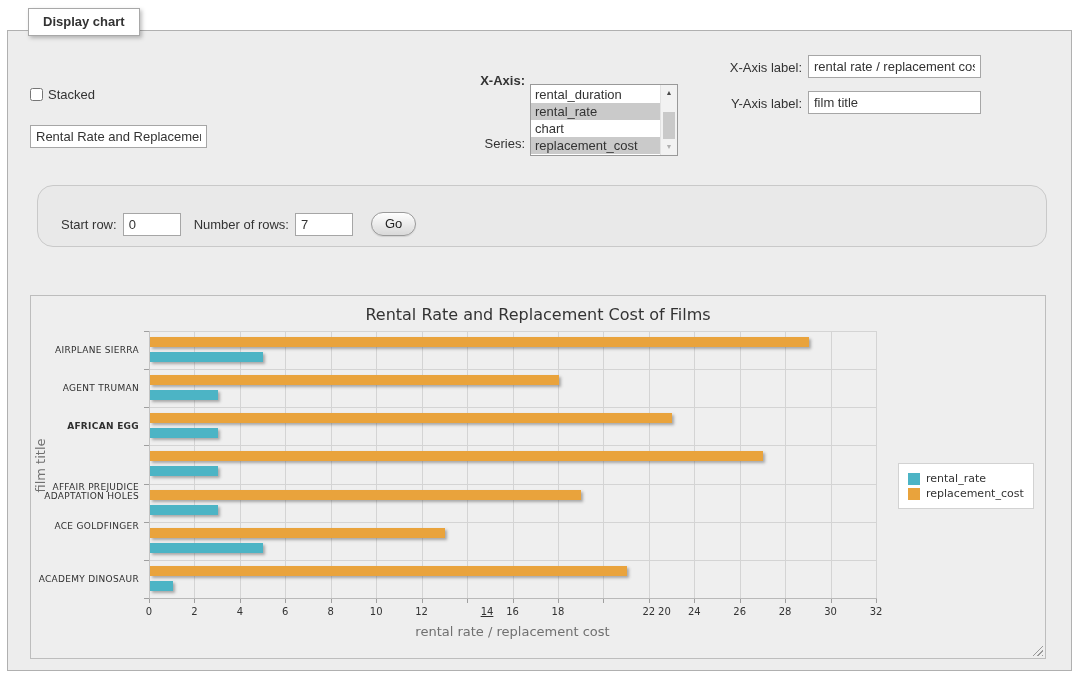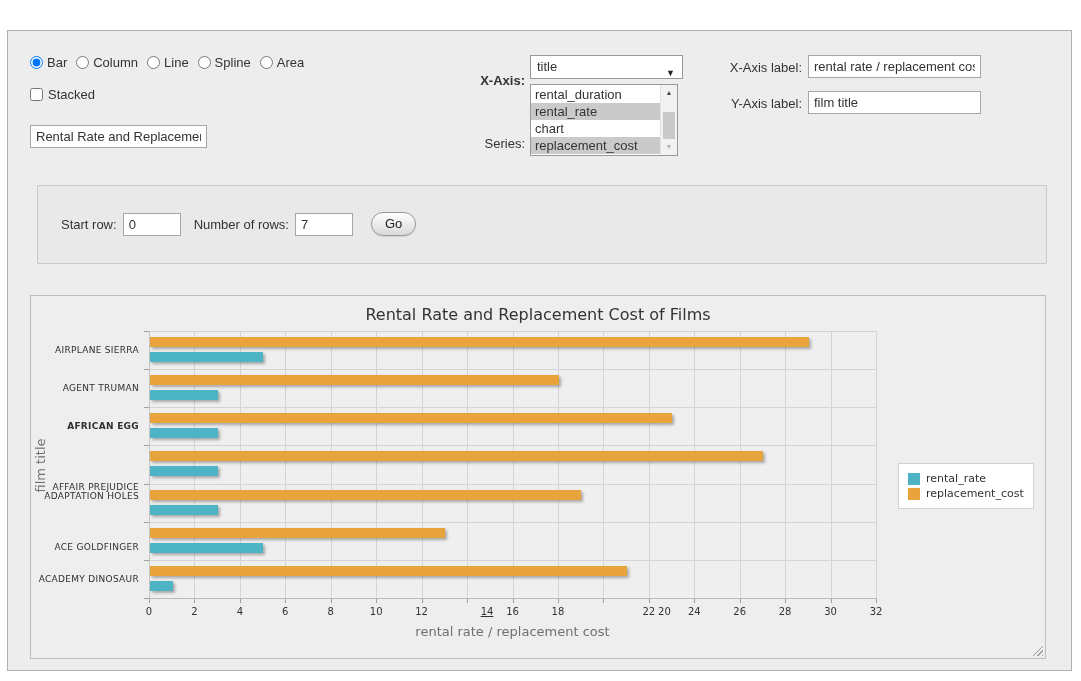--- a/index.html
+++ b/index.html
@@ -37,22 +37,22 @@
            border:1px solid #999; overflow:hidden; }
   .listbox .opts { position:absolute; left:0; top:1px; right:17px; }
   .listbox .opt { height:17px; line-height:17px; padding-left:4px; white-space:nowrap; overflow:hidden; }
   .listbox .opt.sel { background:#cacaca; }
   .sbar { position:absolute; top:0; right:0; bottom:0; width:17px; background:#f2f2f2; border-left:1px solid #e2e2e2; }
   .sbar .up { position:absolute; top:1px; left:0; right:0; height:14px; text-align:center; font-size:7px; color:#4a4a4a; line-height:14px; }
   .sbar .down { position:absolute; bottom:1px; left:0; right:0; height:14px; text-align:center; font-size:7px; color:#b0b0b0; line-height:14px; }
   .sbar .thumb { position:absolute; left:2px; right:2px; top:27px; height:27px; background:#c9c9c9; }
 
   
-  .pagpanel { position:absolute; left:37px; top:185px; width:1010px; height:79px; background:#e9e9e9;
-           border:1px solid #c9c9c9; border-radius:1px; }
+  .pagpanel { position:absolute; left:37px; top:185px; width:1010px; height:62px; background:#e9e9e9;
+           border:1px solid #c9c9c9; border-radius:16px; }
   .pagrow { position:absolute; left:23px; top:26px; display:flex; align-items:center; }
   .pagrow .gap6 { width:6px; } .pagrow .gap12 { width:13px; } .pagrow .gap18 { width:18px; }
   .num-input { width:58px; }
   .go-btn { display:inline-block; border:1px solid #9a9a9a; border-radius:12px; padding:3px 13px 4px;
            background:linear-gradient(#fefefe,#d9d9d9); font-size:13px; color:#222; cursor:pointer;
            box-shadow:0 1px 1px rgba(0,0,0,.1); }
 
   
   .chart { position:absolute; left:30px; top:295px; width:1016px; height:364px; background:#eeeeee;
            border:1px solid #bdbdbd; font-family:"DejaVu Sans",sans-serif; }
@@ -80,56 +80,31 @@
            background:
              linear-gradient(135deg, transparent 0 50%, #555 50% 57%, transparent 57% 71%, #555 71% 78%, transparent 78% 92%, #555 92% 100%);
            opacity:.55; }
 </style>
 </head>
 <body>
 
 <div class="page">
 
   <div class="frame"></div>
-
-  <div class="row-radios" id="radio-row">
-      <span class="radio-item">
-        <input type="radio" name="ctype" checked="" style="">
-        <span>Bar</span>
-      </span>
-      <span class="radio-item">
-        <input type="radio" name="ctype" style="">
-        <span>Column</span>
-      </span>
-      <span class="radio-item">
-        <input type="radio" name="ctype" style="">
-        <span>Line</span>
-      </span>
-      <span class="radio-item">
-        <input type="radio" name="ctype" style="">
-        <span>Spline</span>
-      </span>
-      <span class="radio-item">
-        <input type="radio" name="ctype" style="">
-        <span>Area</span>
-      </span>
-    </div>
+  <div class="legend-box">Display chart</div>
+
 
   <div class="row-stacked">
     <input type="checkbox" id="stacked-cb" style="">
     <label for="stacked-cb">Stacked</label>
   </div>
 
   <input type="text" class="title-input" value="Rental Rate and Replacement Cost of Films" style="">
 
   <div class="lbl lbl-xaxis">X-Axis:</div>
-  <div class="fake-select">
-    <span>title</span>
-    <span class="arrow">▼</span>
-  </div>
 
   <div class="lbl lbl-series">Series:</div>
   <div class="listbox">
     <div class="opts" id="series-opts">
         <div class="opt">rental_duration</div>
         <div class="opt sel">rental_rate</div>
         <div class="opt">chart</div>
         <div class="opt sel">replacement_cost</div>
       </div>
     <div class="sbar">
@@ -256,17 +231,17 @@
       <div class="ytick" style="top: 149.4px;"></div>
       <div class="ytick" style="top: 187.6px;"></div>
       <div class="ytick" style="top: 225.7px;"></div>
       <div class="ytick" style="top: 263.9px;"></div>
       <div class="ytick" style="top: 302px;"></div>
       <div class="cat-label" style="top: 49.1px;">AIRPLANE SIERRA</div>
       <div class="cat-label" style="top: 87.2px;">AGENT TRUMAN</div>
       <div class="cat-label" style="top: 125.4px; font-weight: bold;">AFRICAN EGG</div>
       <div class="cat-label" style="top: 163.5px; margin-top: 22px;">AFFAIR PREJUDICE</div>
       <div class="cat-label" style="top: 195px;">ADAPTATION HOLES</div>
-      <div class="cat-label" style="top: 246px;">ACE GOLDFINGER</div>
+      <div class="cat-label" style="top: 225px;">ACE GOLDFINGER</div>
       <div class="cat-label" style="top: 277.9px;">ACADEMY DINOSAUR</div>
     </div>
 
 </div>
 
 </body></html>

